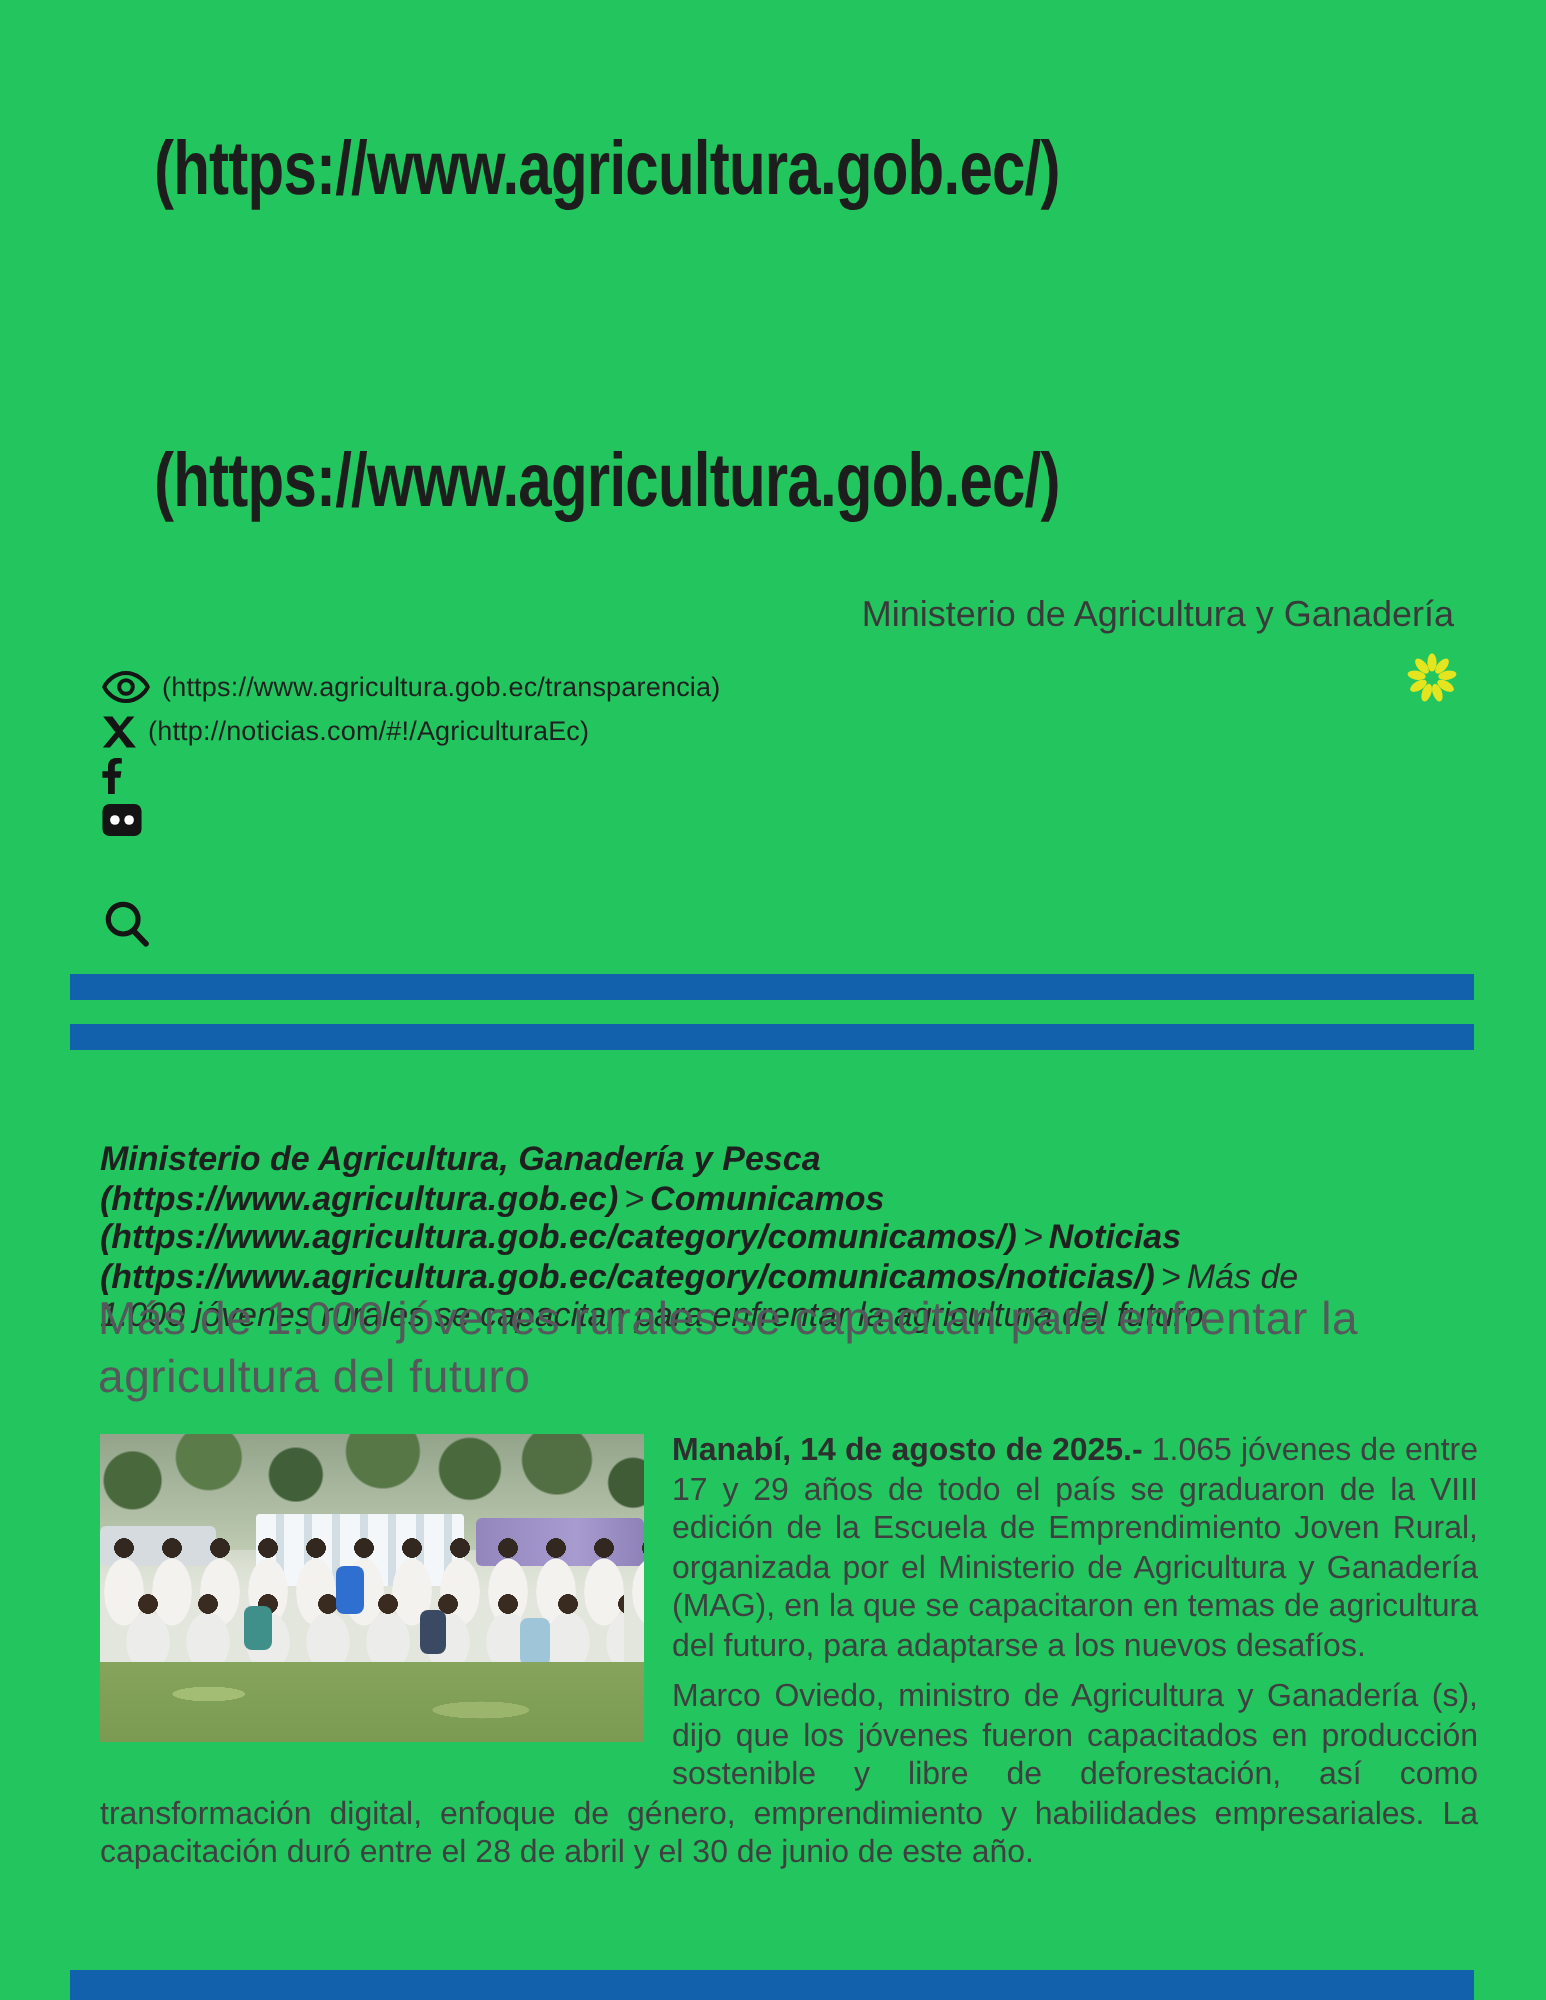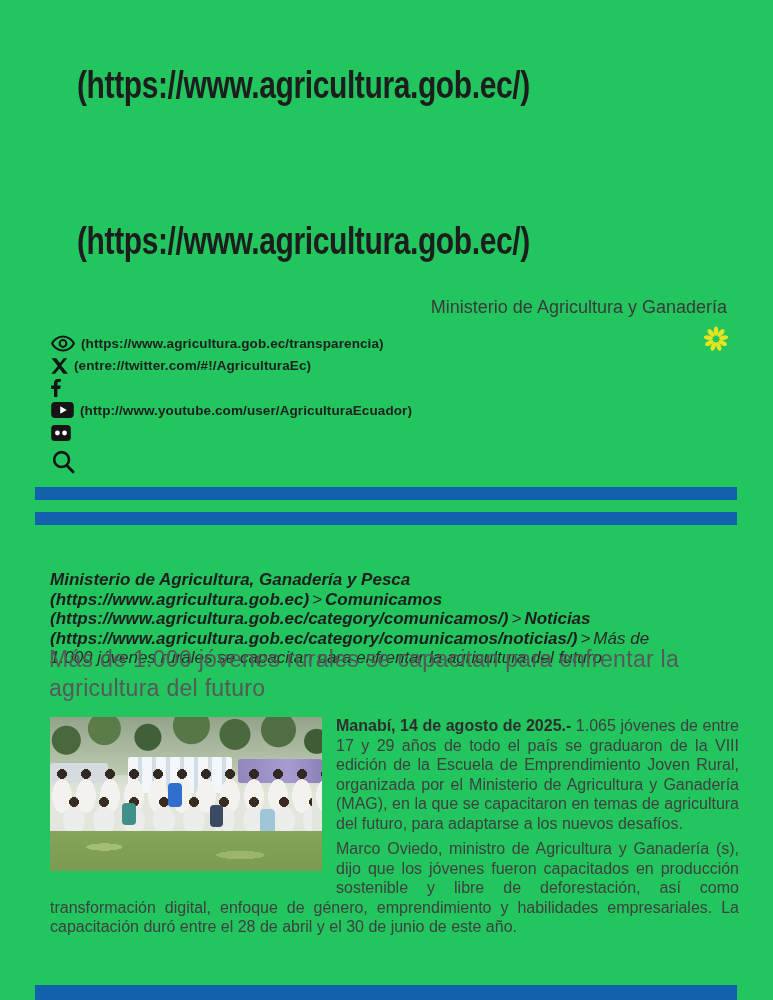--- a/index.html
+++ b/index.html
@@ -17,21 +17,21 @@
   
   .ministry-name{
     position:absolute;right:46px;top:297px;font-size:18px;color:#3a3a3a;white-space:nowrap;
   }
   
   .spinner{position:absolute;left:703px;top:326px;width:26px;height:26px;}
   
   .social-list{position:absolute;left:51px;top:332px;display:flex;flex-direction:column;}
   .social-row{display:flex;align-items:center;height:22.4px;gap:6px;cursor:pointer;}
   .social-row .icon{display:flex;align-items:center;}
-  .social-row .lbl{font-size:13.5px;font-weight:700;color:#1f1f1f;white-space:nowrap;letter-spacing:0.1px;text-align:right;}
+  .social-row .lbl{font-size:13.5px;font-weight:400;color:#1f1f1f;white-space:nowrap;letter-spacing:0.1px;text-align:right;}
   
   .search-btn{position:absolute;left:50px;top:448px;width:28px;height:30px;cursor:pointer;}
   
   .bar{position:absolute;left:35px;width:702px;height:13px;background:#1261ac;}
   .bar.b1{top:487px;}
   .bar.b2{top:512px;}
   .bar.footer{top:985px;height:15px;}
   
   .breadcrumb{
     position:absolute;left:50px;top:570px;width:625px;font-size:17px;line-height:19.5px;color:#2a2a2a;font-style:italic;
@@ -127,37 +127,28 @@
         </svg>
       </span>
       <span class="lbl">(https://www.agricultura.gob.ec/transparencia)</span>
     </div>
     <div class="social-row">
       <span class="icon">
         <svg width="17" height="16" viewBox="0 0 24 22">
           <path d="M0.8 0 h6.6 l5.1 6.9 L17.9 0 h5 l-8.5 10.2 L24 22 h-6.6 l-5.5 -7.4 L5.6 22 h-5 l8.9 -10.9 Z" fill="#141414"></path>
         </svg>
       </span>
-      <span class="lbl">(entre://twitter.com/#!/AgriculturaEc)</span>
+      <span class="lbl">(http://noticias.com/#!/AgriculturaEc)</span>
     </div>
     <div class="social-row">
       <span class="icon">
         <svg width="10" height="18" viewBox="0 0 10 18">
           <path d="M6.4 18 V9.9 H9.2 L9.7 6.6 H6.4 V4.5 c0 -1 0.4 -1.7 1.8 -1.7 H9.9 V0.1 C9.4 0.05 8.3 0 7.2 0 C4.5 0 3 1.6 3 4.2 V6.6 H0.2 v3.3 H3 V18 Z" fill="#141414"></path>
         </svg>
       </span>
-    </div>
-    <div class="social-row">
-      <span class="icon">
-        <svg width="23" height="16" viewBox="0 0 24 17">
-          <rect width="24" height="17" rx="4.2" fill="#141414"></rect>
-          <path d="M9.6 4.6 L16.6 8.5 L9.6 12.4 Z" fill="#ffffff"></path>
-        </svg>
-      </span>
-      <span class="lbl">(http://www.youtube.com/user/AgriculturaEcuador)</span>
     </div>
     <div class="social-row">
       <span class="icon">
         <svg width="20" height="16" viewBox="0 0 22 18">
           <rect width="22" height="18" rx="4" fill="#141414"></rect>
           <circle cx="7" cy="9" r="2.7" fill="#ffffff"></circle>
           <circle cx="15" cy="9" r="2.7" fill="#ffffff"></circle>
         </svg>
       </span>
     </div>

